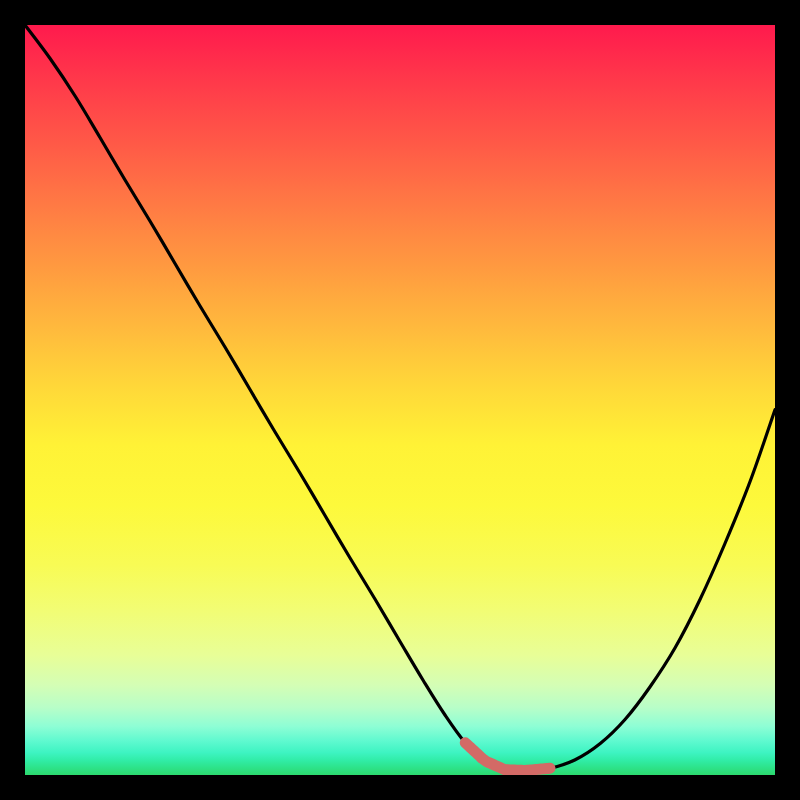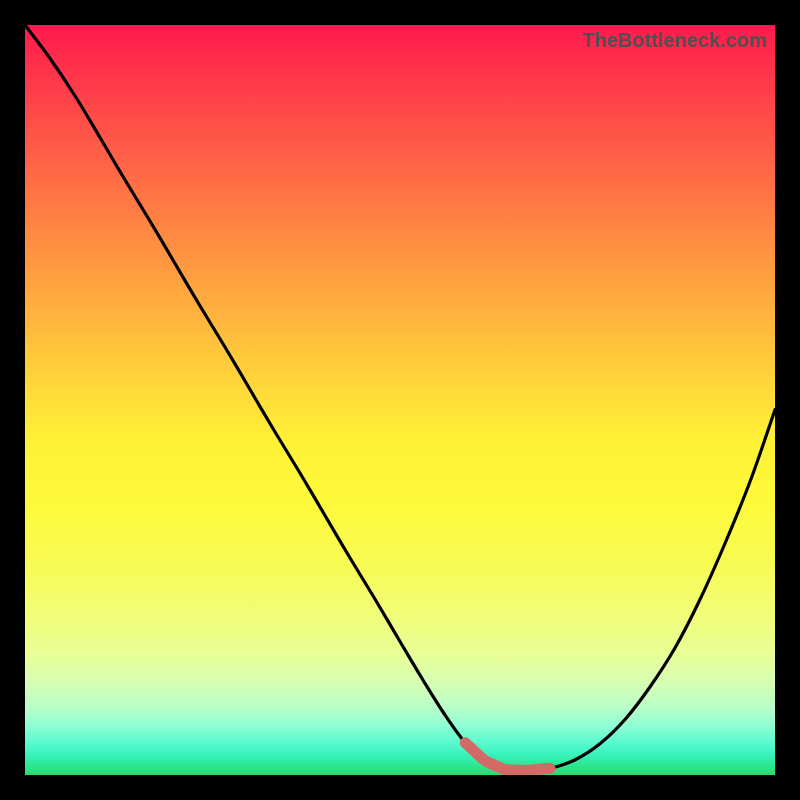--- a/index.html
+++ b/index.html
@@ -67,21 +67,20 @@
     width: 750px;
     height: 750px;
     z-index: 4;
   }
 </style>
 </head>
 <body>
 
 <div class="chart-container">
   <div class="plot-area">
-    <div class="watermark">TheBottleneck.com</div>
     <svg class="curve" viewBox="0 0 750 750" preserveAspectRatio="none">
       <path id="curve-path" fill="none" stroke="#000" stroke-width="3.2" stroke-linecap="round" stroke-linejoin="round" d="M 0 0 C 4.455 5.9399999999999995 15.705 20.175 24.75 33 C 33.795 45.825 41.205 56.94 50.25 71.25 C 59.295 85.56 66.09 97.515 75 112.5 C 83.91 127.485 90.705 139.38 99.75 154.5 C 108.795 169.62 116.20499999999998 181.38000000000002 125.24999999999999 196.5 C 134.295 211.61999999999998 141.09 223.37999999999994 150 238.49999999999994 C 158.91 253.61999999999995 165.705 265.38 174.75 280.5 C 183.795 295.62 191.205 307.38000000000005 200.25 322.50000000000006 C 209.295 337.62000000000006 216.09 349.38 225 364.5 C 233.91 379.62 240.70499999999996 391.38 249.74999999999997 406.5 C 258.79499999999996 421.62 266.20500000000004 433.38 275.25000000000006 448.5 C 284.2950000000001 463.62 291.09000000000003 475.38 300 490.5 C 308.90999999999997 505.62 315.705 517.38 324.75 532.5 C 333.795 547.62 341.205 559.38 350.25 574.5 C 359.295 589.62 366.36 601.92 375 616.5 C 383.64 631.08 390.15 642.27 398.25 655.5 C 406.35 668.73 412.44000000000005 678.795 420.00000000000006 690 C 427.56000000000006 701.205 433.0950000000001 709.515 440.25000000000006 717.75 C 447.40500000000003 725.985 452.595 730.89 459.75 735.75 C 466.905 740.61 472.71 742.995 480 744.75 C 487.29 746.505 492.15 745.77 500.25 745.5 C 508.35 745.23 516.09 745.14 525 743.25 C 533.91 741.36 540.705 739.455 549.75 735 C 558.795 730.545 566.205 725.79 575.25 718.5 C 584.295 711.21 591.09 704.625 600 694.5 C 608.91 684.375 615.705 675.21 624.75 662.25 C 633.795 649.29 641.205 638.295 650.25 622.5 C 659.295 606.705 666.09 593.13 675 574.5 C 683.91 555.87 690.7049999999999 540.33 699.75 519 C 708.7950000000001 497.67 716.2050000000002 480.165 725.2500000000001 456 C 734.2950000000001 431.835 745.5450000000001 397.57499999999993 750 384.74999999999994"></path>
     </svg>
     <svg class="highlight" viewBox="0 0 750 750" preserveAspectRatio="none">
       <path id="highlight-path" fill="none" stroke="#d36a66" stroke-width="11" stroke-linecap="round" stroke-linejoin="round" d="M 440.25000000000006 717.75 C 440.88562500000006 718.3367307692307 442.51000000000005 719.8361538461538 443.78125000000006 721.0096153846154 C 445.05250000000007 722.1830769230769 446.04125000000005 723.0957692307692 447.31250000000006 724.2692307692307 C 448.58375000000007 725.4426923076923 449.5725 726.3553846153847 450.84375 727.5288461538462 C 452.115 728.7023076923077 453.10375 729.615 454.375 730.7884615384615 C 455.64625 731.9619230769231 456.635 733.02 457.90625 734.0480769230769 C 459.1775 735.0761538461538 460.16625000000005 735.7761538461539 461.43750000000006 736.5 C 462.70875000000007 737.2238461538461 463.69750000000005 737.5044444444444 464.96875000000006 738.0694444444445 C 466.24000000000007 738.6344444444445 467.22875 739.0738888888889 468.5 739.6388888888889 C 469.77125 740.203888888889 470.76 740.6433333333333 472.03125 741.2083333333334 C 473.3025 741.7733333333334 474.29125 742.2127777777778 475.5625 742.7777777777778 C 476.83375 743.3427777777779 477.8225 743.9747222222223 479.09375 744.3472222222223 C 480.365 744.7197222222222 481.35374999999993 744.7336805555556 482.62499999999994 744.8472222222222 C 483.89624999999995 744.9607638888888 484.88500000000005 744.9309259259259 486.15625000000006 744.9780092592592 C 487.42750000000007 745.0250925925926 488.41625 745.0617129629629 489.6875 745.1087962962963 C 490.95875 745.1558796296297 491.9475 745.1925 493.21875 745.2395833333334 C 494.49 745.2866666666667 495.47875 745.3240067340067 496.75 745.3703703703703 C 498.02125 745.4167340067339 499.01 745.5321212121212 500.28125 745.4971590909091 C 501.5525 745.4621969696971 502.54124999999993 745.2917045454545 503.81249999999994 745.1761363636364 C 505.08374999999995 745.0605681818182 506.07249999999993 744.9706818181818 507.34374999999994 744.8551136363636 C 508.61499999999995 744.7395454545455 509.60375 744.649659090909 510.875 744.5340909090909 C 512.14625 744.4185227272727 513.135 744.3286363636363 514.40625 744.2130681818181 C 515.6775 744.0975 516.66625 744.0076136363637 517.9375 743.8920454545455 C 519.20875 743.7764772727273 520.1975 743.6865909090909 521.46875 743.5710227272727 C 522.74 743.4554545454546 524.364375 743.3077840909091 525 743.25"></path>
     </svg>
   </div>
 </div>
 
 </body></html>

